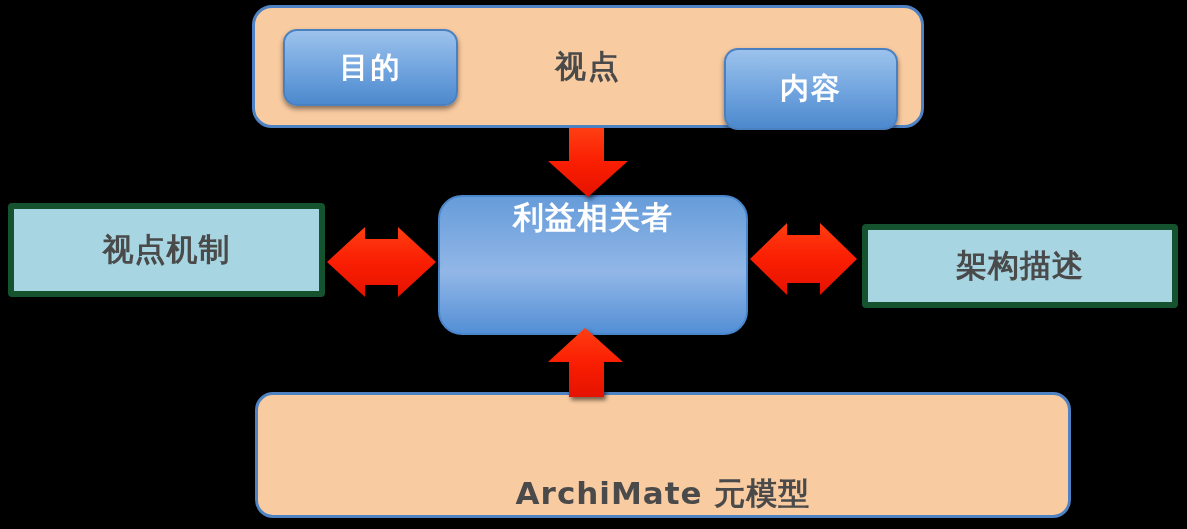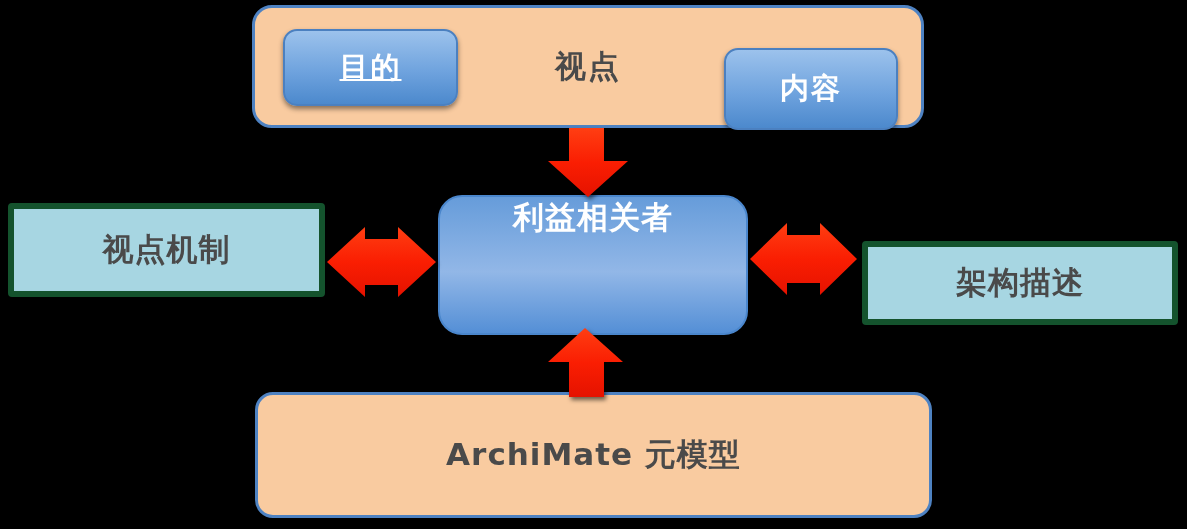--- a/index.html
+++ b/index.html
@@ -93,41 +93,41 @@
   }
   .arrow svg { display: block; }
 </style>
 </head>
 <body>
 
 <div class="stage">
 
   <div class="abs panel" style="left:252px; top:5px; width:672px; height:123px;">
     <span class="panel-title">视点</span>
-    <div class="abs chip flexc" style="left:28px; top:21px; width:175px; height:77px;text-decoration:underline;">
+    <div class="abs chip flexc" style="left:28px; top:21px; width:175px; height:77px;">
       <span>目的</span>
     </div>
     <div class="abs chip flexc" style="left:469px; top:40px; width:174px; height:82px;">
       <span>内容</span>
     </div>
   </div>
 
   <div class="abs sidebox flexc" style="left:8px; top:203px; width:317px; height:94px;">
     <span>视点机制</span>
   </div>
 
   <div class="abs centerbox flexc" style="left:438px; top:195px; width:310px; height:140px;justify-content:space-between;">
     <span>利益相关者</span>
   </div>
 
-  <div class="abs sidebox flexc" style="left:862px; top:241px; width:316px; height:84px;">
+  <div class="abs sidebox flexc" style="left:862px; top:224px; width:316px; height:84px;">
     <span>架构描述</span>
   </div>
 
-  <div class="abs panel flexc" style="left:255px; top:392px; width:677px; height:126px; border-radius:18px;">
+  <div class="abs panel flexc" style="left:255px; top:392px; width:816px; height:126px; border-radius:18px;align-items:flex-end;">
     <span class="metamodel-label">ArchiMate 元模型</span>
   </div>
 
   <div class="abs arrow" style="left:548px; top:128px;">
     <svg width="80" height="69" viewBox="0 0 80 69">
       <defs>
         <linearGradient id="rg1" x1="0" y1="0" x2="0" y2="1">
           <stop offset="0" stop-color="#FF3E12"></stop>
           <stop offset="0.5" stop-color="#FA1E02"></stop>
           <stop offset="1" stop-color="#E51200"></stop>

